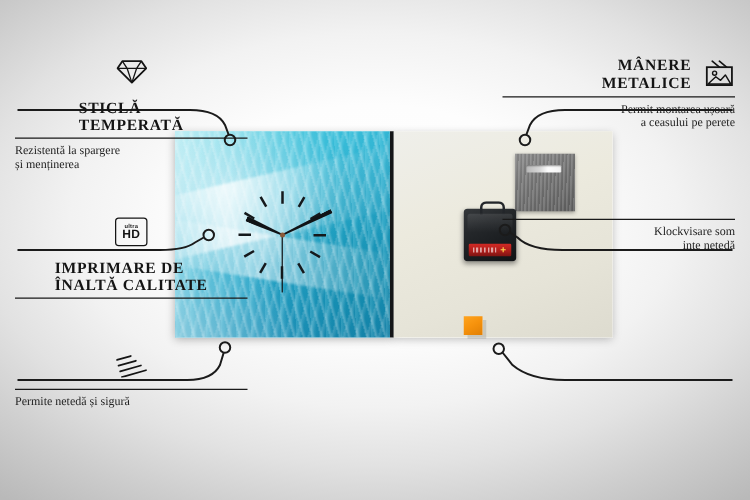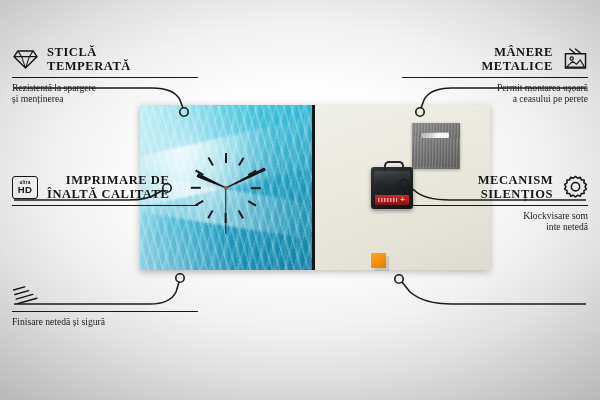--- a/index.html
+++ b/index.html
@@ -261,20 +261,21 @@
     width: 186px;
   }
   .feature.left  { text-align: left; }
   .feature.right { text-align: right; }
 
   .feat-head {
     display: flex;
     align-items: center;
     gap: 9px;
     min-height: 30px;
+    flex-direction: column;
   }
   .feature.right .feat-head { flex-direction: row-reverse; }
 
   .feat-title {
     font-family: "Liberation Serif", serif;
     font-weight: 700;
     font-size: 12.5px;
     line-height: 14px;
     letter-spacing: .55px;
     color: #141414;
@@ -322,21 +323,21 @@
     color: #151515;
   }
   .hd-badge .hd-hd {
     font: 700 9.6px/10px "Liberation Sans", sans-serif;
     letter-spacing: .3px;
     color: #151515;
   }
 
   
   #feature-tempered-glass { left: 12px;  top: 44px;  }
-  #feature-print-quality  { left: 12px;  top: 172px; text-align: right; }
+  #feature-print-quality  { left: 12px;  top: 172px; }
   #feature-polished-edges { left: 12px;  top: 278px; }
   #feature-metal-hangers  { left: 402px; top: 44px;  }
   #feature-silent-mechanism { left: 402px; top: 172px; }
   #feature-foam-spacer    { left: 402px; top: 278px; }
 </style>
 </head>
 <body>
 
 <div id="infographic">
 
@@ -437,21 +438,21 @@
 
   <div class="feature left" id="feature-polished-edges">
     <div class="feat-head">
       <span class="feat-icon">
         <svg width="25" height="21" viewBox="0 0 26 22">
           <path d="M2 4 L14 4 M2 9 L17 9 M2 14 L20 14 M2 19 L23 19" fill="none" stroke="#141414" stroke-width="1.5" stroke-linecap="round" transform="rotate(-16 13 11)"></path>
         </svg>
       </span>
     </div>
     <div class="feat-rule"></div>
-    <div class="feat-desc">Finisare netedă și sigură</div>
+    <div class="feat-desc">Permite netedă și sigură</div>
   </div>
 
   <div class="feature right" id="feature-metal-hangers">
     <div class="feat-head">
       <span class="feat-icon">
         <svg width="25" height="22" viewBox="0 0 26 23">
           <path d="M13 1 L19 6" fill="none" stroke="#141414" stroke-width="1.4" stroke-linecap="round"></path>
           <path d="M7 1 L13 6" fill="none" stroke="#141414" stroke-width="1.4" stroke-linecap="round"></path>
           <rect x="2.5" y="6" width="21" height="15" fill="none" stroke="#141414" stroke-width="1.5"></rect>
           <circle cx="9" cy="11" r="1.7" fill="none" stroke="#141414" stroke-width="1.2"></circle>
@@ -460,29 +461,19 @@
       </span>
       <span class="feat-title">MÂNERE
 METALICE</span>
     </div>
     <div class="feat-rule"></div>
     <div class="feat-desc">Permit montarea ușoară
 a ceasului pe perete</div>
   </div>
 
   <div class="feature right" id="feature-silent-mechanism">
-    <div class="feat-head">
-      <span class="feat-icon">
-        <svg width="25" height="25" viewBox="0 0 26 26">
-          <path d="M13 1.5 L15.3 3.4 L18 2.4 L19.1 5.1 L22 5.3 L21.8 8.2 L24.3 9.7 L22.9 12.2 L24.3 14.7 L21.8 16.2 L22 19.1 L19.1 19.3 L18 22 L15.3 21 L13 22.9 L10.7 21 L8 22 L6.9 19.3 L4 19.1 L4.2 16.2 L1.7 14.7 L3.1 12.2 L1.7 9.7 L4.2 8.2 L4 5.3 L6.9 5.1 L8 2.4 L10.7 3.4 Z" fill="none" stroke="#141414" stroke-width="1.6" stroke-linejoin="round"></path>
-          <circle cx="13" cy="12.2" r="4.3" fill="none" stroke="#141414" stroke-width="1.6"></circle>
-        </svg>
-      </span>
-      <span class="feat-title">MECANISM
-SILENȚIOS</span>
-    </div>
     <div class="feat-rule"></div>
     <div class="feat-desc">Klockvisare som
 inte netedă</div>
   </div>
 
 
 </div>
 
 </body></html>

